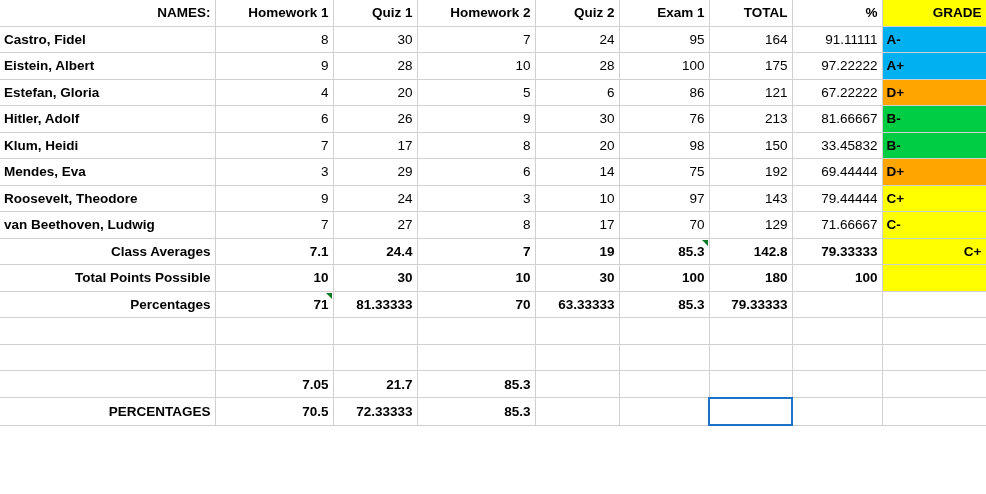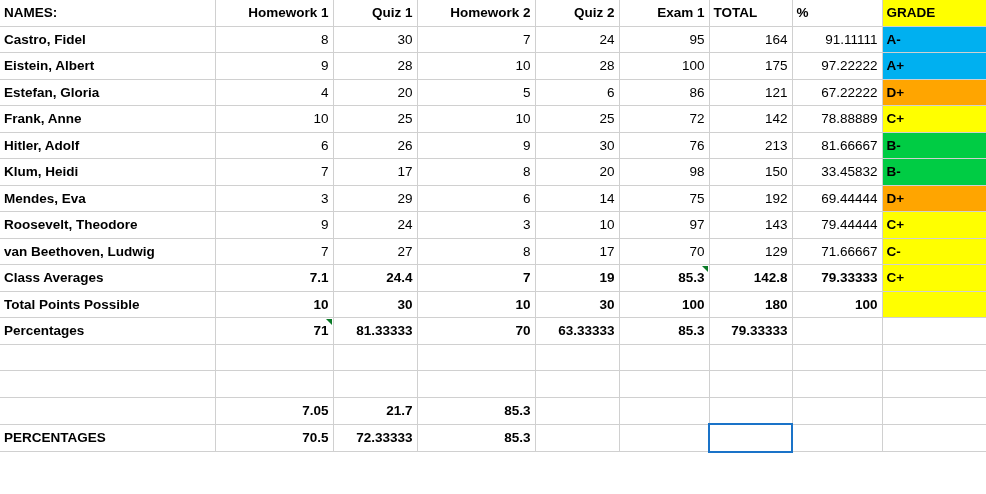--- a/index.html
+++ b/index.html
@@ -36,21 +36,21 @@
   .c2 { width: 84px; }
   .c3 { width: 118px; }
   .c4 { width: 84px; }
   .c5 { width: 90px; }
   .c6 { width: 83px; }
   .c7 { width: 90px; }
   .c8 { width: 104px; }
 
   .num { text-align: right; }
   .txt { text-align: left; font-weight: bold; }
-  .bold { font-weight: bold; }
+  .bold { font-weight: bold; text-align: right; }
 
   
   .g-cyan   { background: #00b0f0 !important; }
   .g-orange { background: #ffa500 !important; }
   .g-yellow { background: #ffff00 !important; }
   .g-green  { background: #00cc44 !important; }
 
   
   tr.spacer td { height: 25.5px; }
 
@@ -128,31 +128,20 @@
       <td class="num">4</td>
       <td class="num">20</td>
       <td class="num">5</td>
       <td class="num">6</td>
       <td class="num">86</td>
       <td class="num">121</td>
       <td class="num">67.22222</td>
       <td class="txt g-orange">D+</td>
     </tr>
     <tr>
-      <td class="txt">Frank, Anne</td>
-      <td class="num">10</td>
-      <td class="num">25</td>
-      <td class="num">10</td>
-      <td class="num">25</td>
-      <td class="num">72</td>
-      <td class="num">142</td>
-      <td class="num">78.88889</td>
-      <td class="txt g-yellow">C+</td>
-    </tr>
-    <tr>
       <td class="txt">Hitler, Adolf</td>
       <td class="num">6</td>
       <td class="num">26</td>
       <td class="num">9</td>
       <td class="num">30</td>
       <td class="num">76</td>
       <td class="num">213</td>
       <td class="num">81.66667</td>
       <td class="txt g-green">B-</td>
     </tr>

